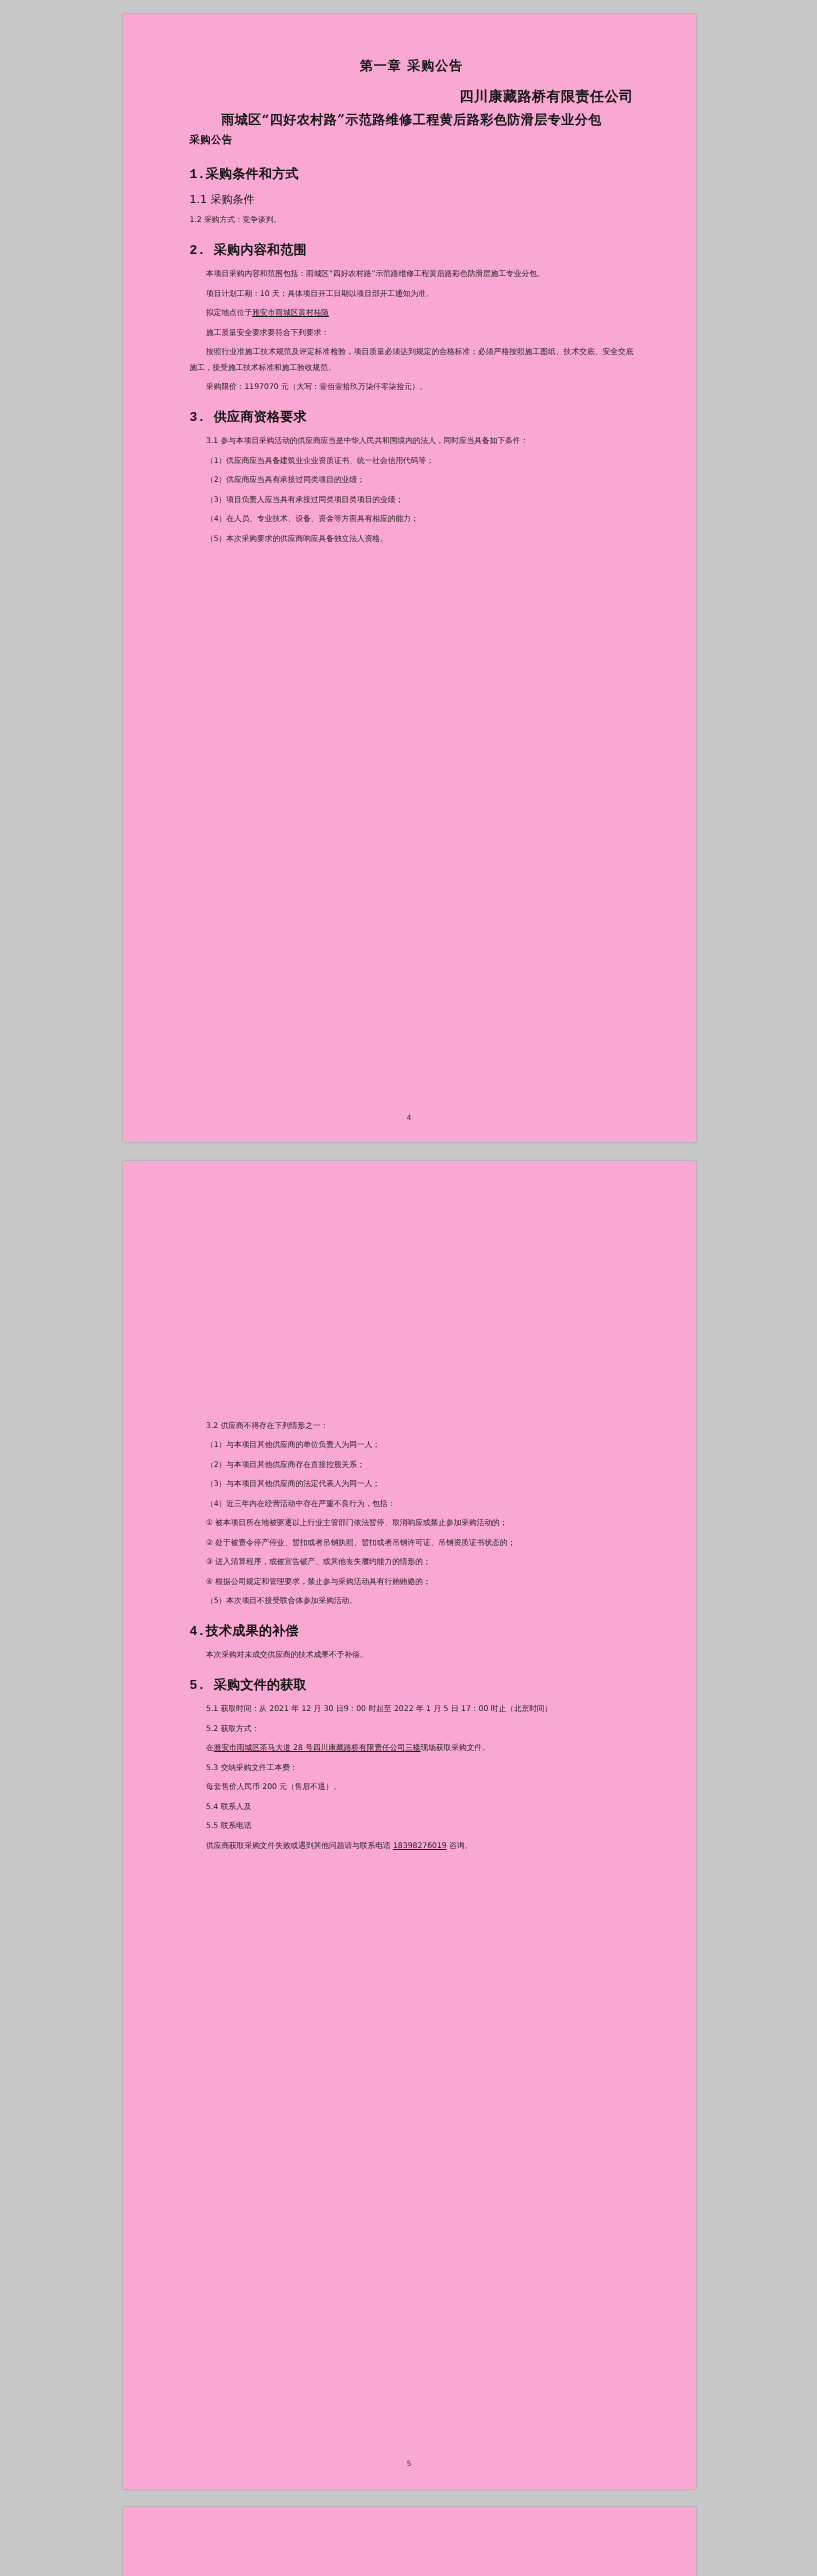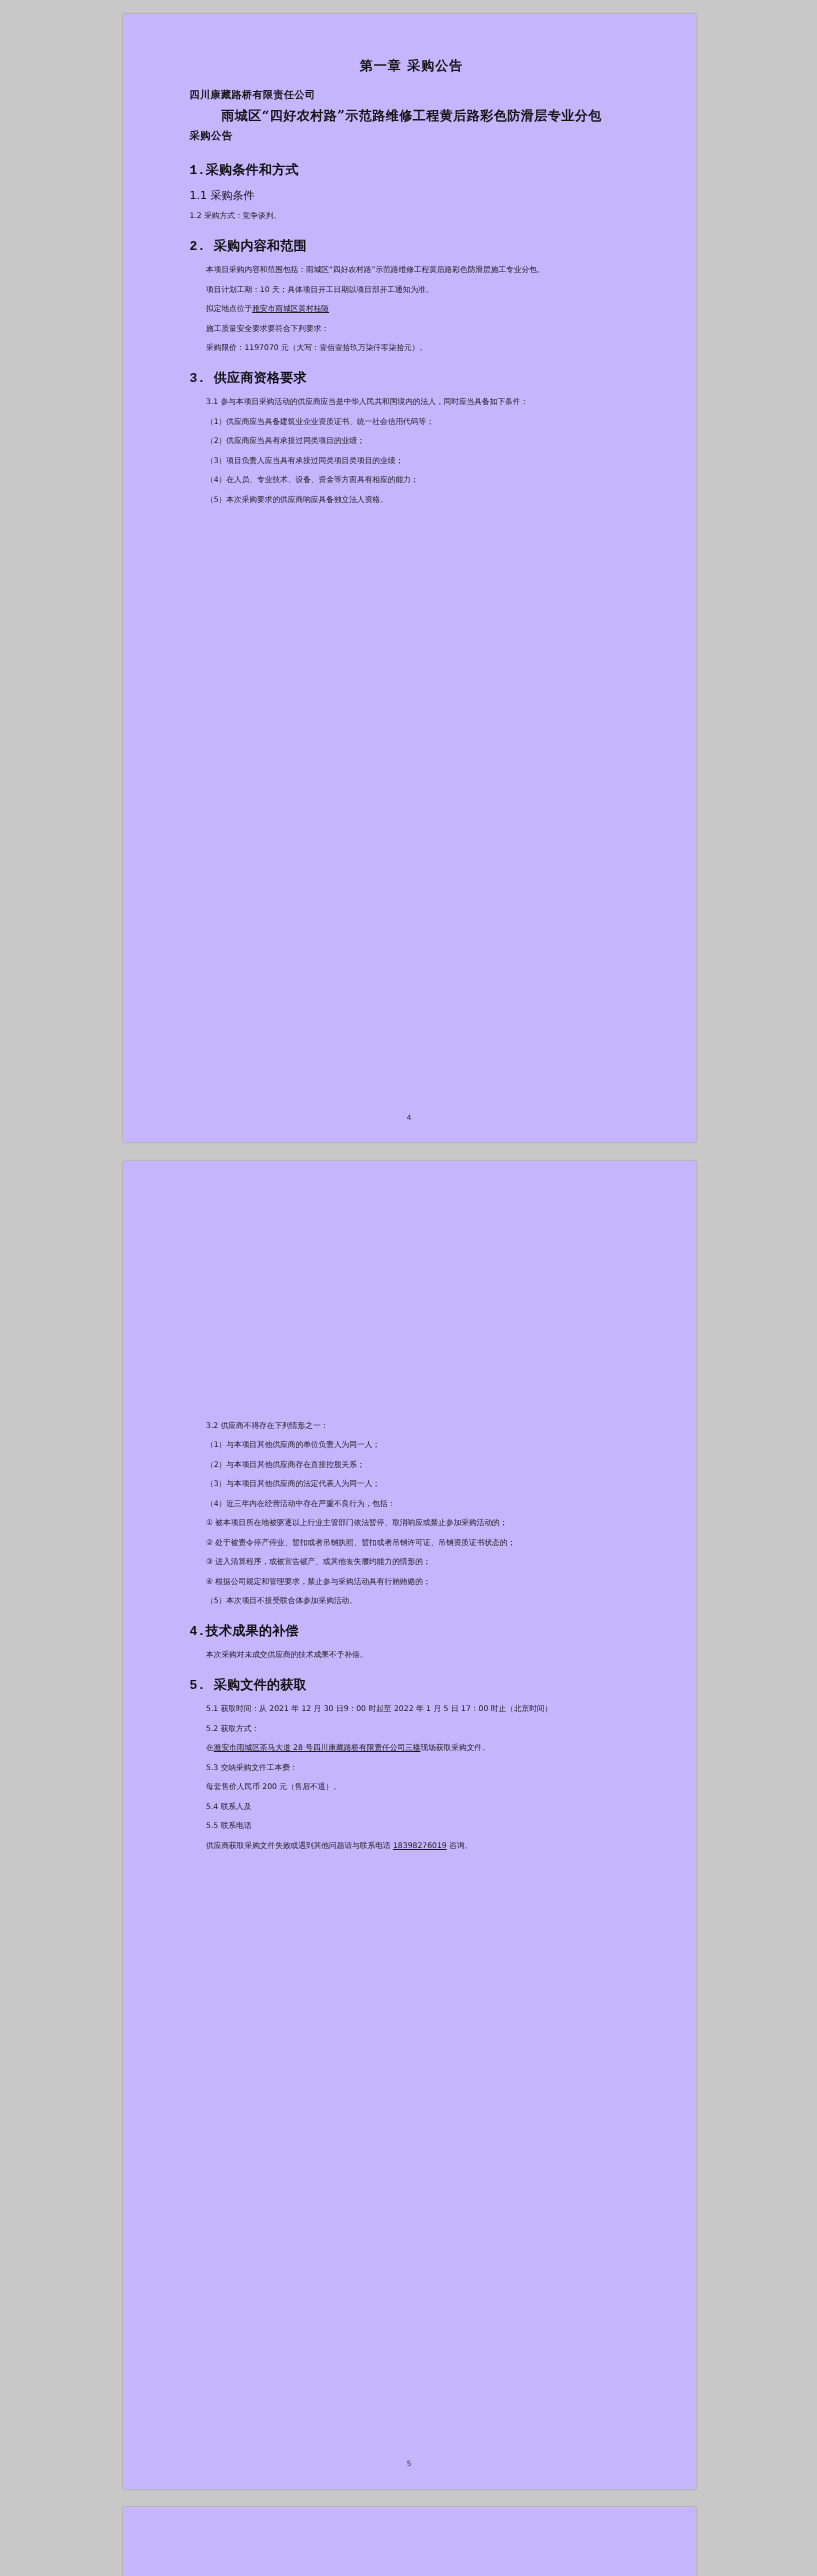--- a/index.html
+++ b/index.html
@@ -8,45 +8,45 @@
     background: #c8c8c8;
     font-family: "DejaVu Sans", "Liberation Sans", sans-serif;
   }
   #doc {
     width: 818px;
     margin: 0 auto;
     background: #c8c8c8;
     position: relative;
   }
   .page {
-    background: #c4b5fd;
+    background: #f9a8d4;
     width: 573px;
     margin: 0 auto;
     position: relative;
     box-shadow: 0 0 2.1px rgba(0,0,0,0.25);
     box-sizing: border-box;
   }
   .page-1 { height: 1128px; padding: 31px 62px 0 67px; margin-top: 14.4px; }
   .page-2 { height: 1328px; padding: 31px 62px 0 67px; margin-top: 18.5px; }
   .page-3 { height: 1133px; padding: 31px 62px 0 67px; margin-top: 18.5px; }
 
   .title-main {
     text-align: center;
     font-family: "DejaVu Serif", "Liberation Serif", serif;
     font-weight: bold;
     font-size: 13px;
     letter-spacing: 1px;
     margin: 11.3px 0 13.4px 0;
     color: #141414;
   }
   .title-sub {
-    text-align: left;
+    text-align: right;
     font-family: "DejaVu Serif", "Liberation Serif", serif;
     font-weight: bold;
-    font-size: 10px;
+    font-size: 14px;
     letter-spacing: 0.5px;
     margin: 5.2px 0 5.2px 0;
     color: #141414;
   }
   .title-sub2 {
     text-align: center;
     font-family: "DejaVu Serif", "Liberation Serif", serif;
     font-weight: bold;
     font-size: 13px;
     letter-spacing: 0.5px;
@@ -113,20 +113,21 @@
     <h3 class="subsec">1.1 采购条件</h3>
     <p class="para">1.2 采购方式：竞争谈判。</p>
 
     <h2 class="sec">2. 采购内容和范围</h2>
     <p class="para indent">本项目采购内容和范围包括：雨城区“四好农村路”示范路维修工程黄后路彩色防滑层施工专业分包。</p>
     <p class="para indent">项目计划工期：10 天；具体项目开工日期以项目部开工通知为准。</p>
     <p class="para indent">
       <span>拟定地点位于</span><span class="u">雅安市雨城区黄村桂随</span>
     </p>
     <p class="para indent">施工质量安全要求要符合下列要求：</p>
+    <p class="para indent">按照行业准施工技术规范及评定标准检验，项目质量必须达到规定的合格标准；必须严格按照施工图纸、技术交底、安全交底施工，接受施工技术标准和施工验收规范。</p>
     <p class="para indent">采购限价：1197070 元（大写：壹佰壹拾玖万柒仟零柒拾元）。</p>
 
     <h2 class="sec">3. 供应商资格要求</h2>
     <p class="para indent">3.1 参与本项目采购活动的供应商应当是中华人民共和国境内的法人，同时应当具备如下条件：</p>
     <p class="para indent">（1）供应商应当具备建筑业企业资质证书、统一社会信用代码等；</p>
     <p class="para indent">（2）供应商应当具有承接过同类项目的业绩；</p>
     <p class="para indent">（3）项目负责人应当具有承接过同类项目类项目的业绩；</p>
     <p class="para indent">（4）在人员、专业技术、设备、资金等方面具有相应的能力；</p>
     <p class="para indent">（5）本次采购要求的供应商响应具备独立法人资格。</p>
 

